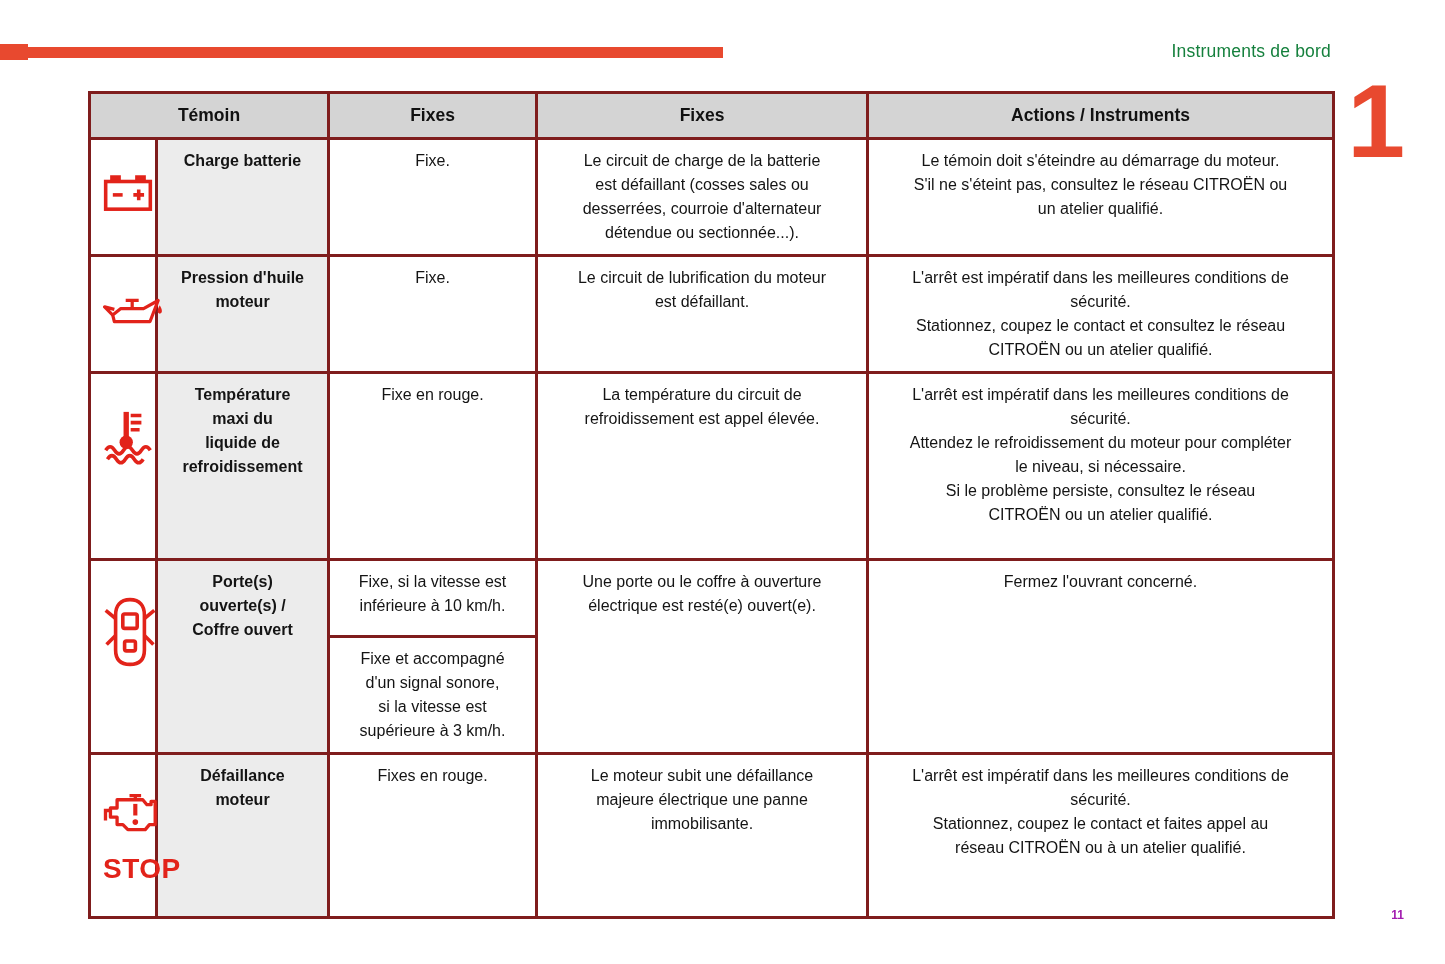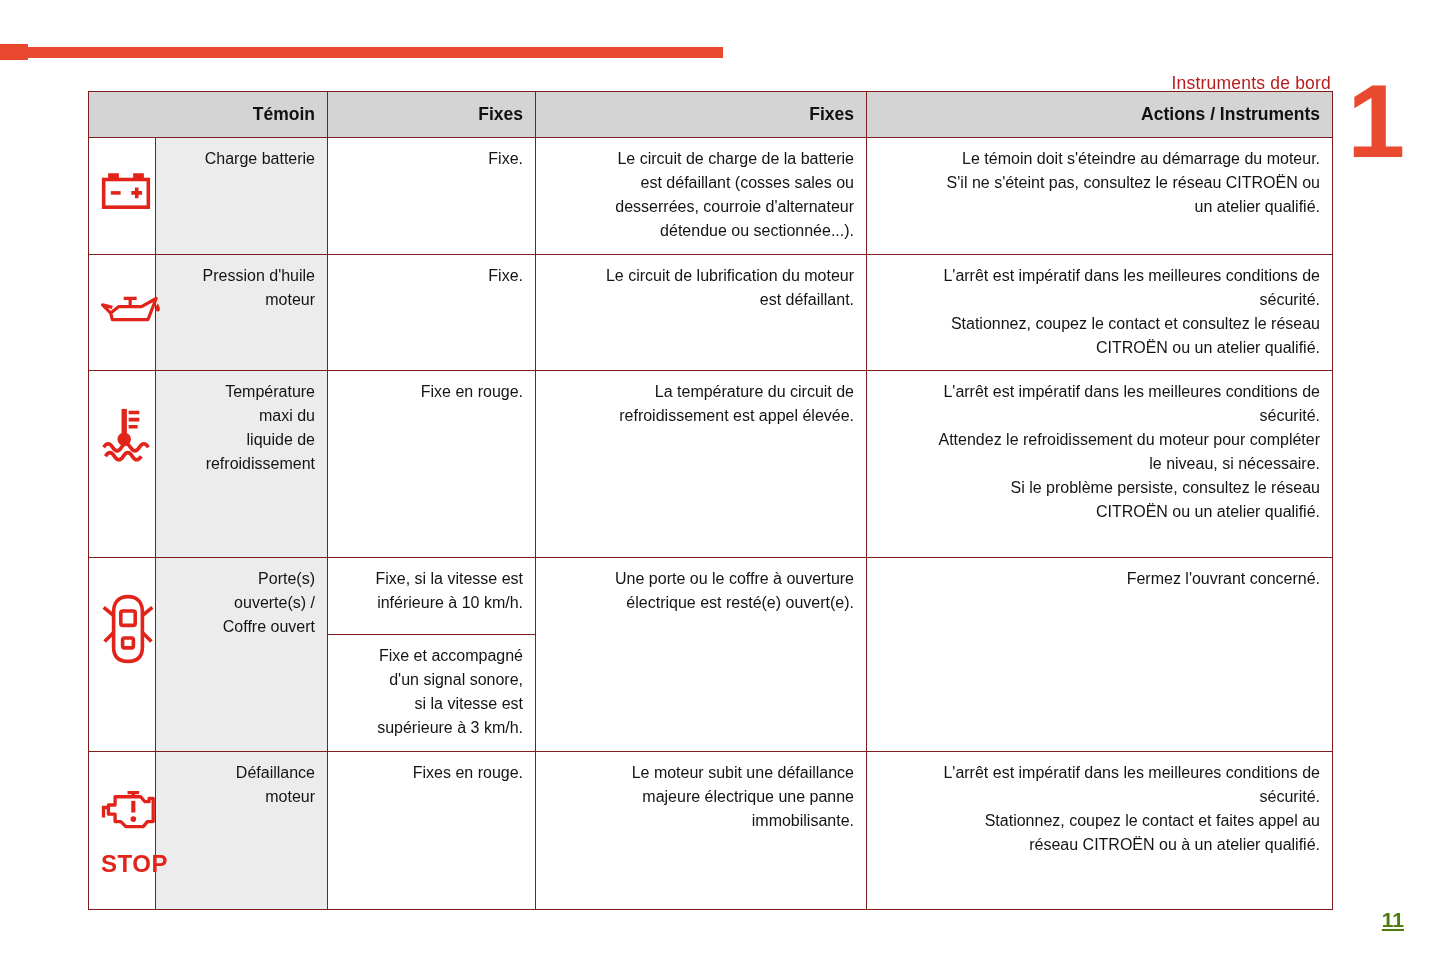--- a/index.html
+++ b/index.html
@@ -11,59 +11,59 @@
     position: relative;
     overflow: hidden;
     color: #141414;
   }
 
   .red-bar { position: absolute; left: 0; top: 47px; width: 723px; height: 11px; background: #e8492f; }
   .red-bar-tab { position: absolute; left: 0; top: 44px; width: 28px; height: 16px; background: #e8492f; }
 
   .header-title {
     position: absolute; top: 41px; right: 114px;
-    font-size: 17.5px; color: #b91c1c; letter-spacing: 0.2px; margin-top: 32px;
+    font-size: 17.5px; color: #15803d; letter-spacing: 0.2px;
   }
 
   .chapter-number {
     position: absolute; top: 74px; right: 40px;
     color: #e8492f; font-size: 104px; font-weight: bold; line-height: 0.92;
   }
 
   .page-number {
     position: absolute; top: 908px; right: 41px;
-    font-size: 21px; font-weight: bold; color: #4d7c0f; text-decoration: underline;
+    font-size: 12px; font-weight: bold; color: #a21caf;
   }
 
   table.manual-table {
     position: absolute; left: 88px; top: 91px;
     width: 1244px; border-collapse: collapse; table-layout: fixed;
   }
   .manual-table th, .manual-table td {
-    border: 1px solid #7f1d1d;
+    border: 3px solid #7f1d1d;
     vertical-align: top;
-    text-align: right;
+    text-align: center;
   }
   .manual-table thead th {
     background: #d4d4d4;
     font-size: 17.5px; font-weight: bold;
     height: 46px; padding: 6px 12px;
     vertical-align: middle;
     color: #111;
   }
   .manual-table td {
     font-size: 16px; line-height: 24px;
     padding: 9px 12px;
     white-space: pre-line;
   }
   .icon-cell { background: #ffffff; text-align: center; padding: 14px 2px 4px 2px; }
-  .label-cell { background: #ececec; font-weight: normal; }
+  .label-cell { background: #ececec; font-weight: bold; }
   .stop-label {
     display: block; margin-top: 10px;
-    color: #e2231a; font-weight: bold; font-size: 24px; letter-spacing: 0.5px;
+    color: #e2231a; font-weight: bold; font-size: 28px; letter-spacing: 0.5px;
     line-height: 1;
   }
   svg.wicon { display: inline-block; }
   svg.wicon .st { stroke: #e2231a; stroke-width: 4; fill: none; }
   svg.wicon .fl { fill: #e2231a; stroke: none; }
 </style>
 </head>
 <body>
 
 <div class="red-bar"></div>

